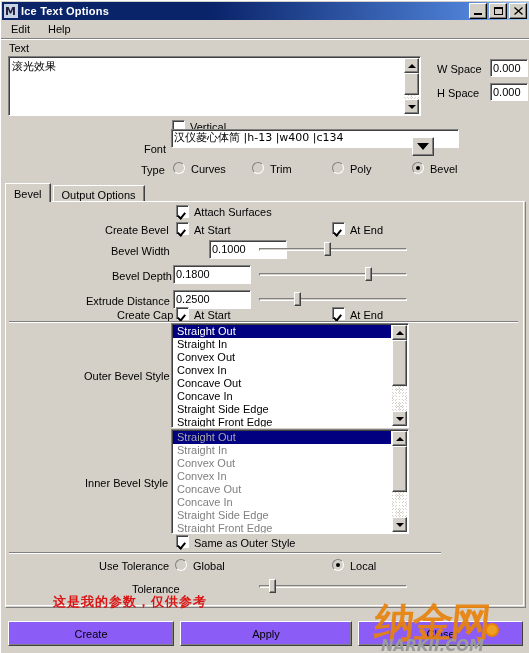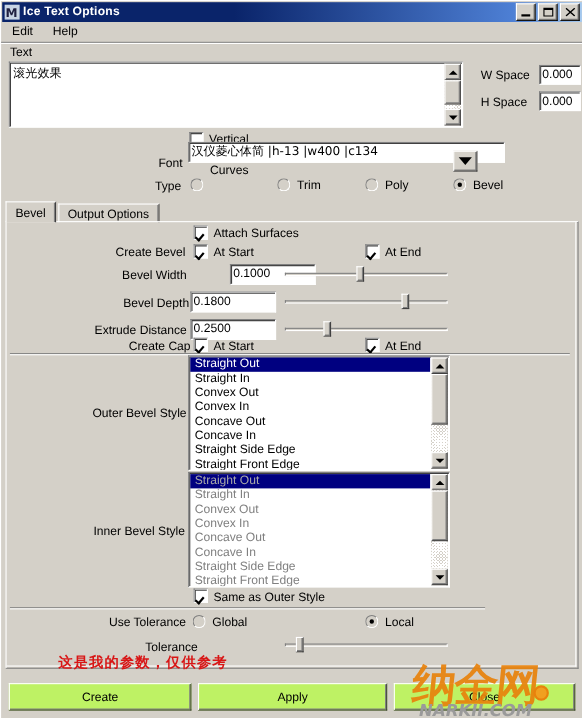--- a/index.html
+++ b/index.html
@@ -130,21 +130,21 @@
   .listbox .items{position:absolute;left:1px;top:1px;right:17px;}
   .li{height:13px;line-height:13px;font-size:11px;padding-left:4px;white-space:nowrap;}
   .li.sel{background:#000080;color:#fff;}
   .li.dis{color:#808080;}
   .li.sel.dis{background:#000080;color:#a8a8a8;}
 
   
   .hrsep{position:absolute;height:2px;border-top:1px solid #808080;border-bottom:1px solid #fff;box-sizing:border-box;}
 
   
-  .btn{position:absolute;background:#bef264;
+  .btn{position:absolute;background:#8b5cf6;
     border-top:1px solid #fff;border-left:1px solid #fff;
     border-right:1px solid #404040;border-bottom:1px solid #404040;
     box-shadow:inset -1px -1px 0 #808080;box-sizing:border-box;
     display:flex;align-items:center;justify-content:center;font-size:11px;}
 
   .redtext{position:absolute;left:52px;top:592px;color:#d81616;font-weight:bold;
     font-size:13px;font-family:"DejaVu Sans",sans-serif;letter-spacing:1px;}
 
   .wm{position:absolute;left:368px;top:596px;width:161px;height:57px;pointer-events:none;}
   .wm-cn{position:absolute;left:6px;top:-2px;font-size:40px;font-weight:bold;
@@ -216,21 +216,21 @@
   <div class="lbl" style="position:absolute;left:189px;top:120px;">Vertical</div>
 
   <div class="lbl" style="position:absolute;left:143px;top:142px;">Font</div>
   <div class="field" style="left:170px;top:128px;width:288px;height:19px;font-family:'DejaVu Sans',sans-serif;">汉仪菱心体简 |h-13 |w400 |c134</div>
   <div class="dd-btn" style="left:411px;top:136px;width:22px;height:19px;">
     <span class="dd-tri"></span>
   </div>
 
   <div class="lbl" style="position:absolute;left:140px;top:163px;">Type</div>
   <div class="rb" style="left:172px;top:161px;"></div>
-  <div class="lbl" style="position:absolute;left:190px;top:148px;">Curves</div>
+  <div class="lbl" style="position:absolute;left:190px;top:162px;">Curves</div>
   <div class="rb" style="left:251px;top:161px;"></div>
   <div class="lbl" style="position:absolute;left:269px;top:162px;">Trim</div>
   <div class="rb" style="left:331px;top:161px;"></div>
   <div class="lbl" style="position:absolute;left:349px;top:162px;">Poly</div>
   <div class="rb checked" style="left:411px;top:161px;"></div>
   <div class="lbl" style="position:absolute;left:429px;top:162px;">Bevel</div>
 
   <div class="tabrow">
     <div class="tab active">Bevel</div>
     <div class="tab">Output Options</div>

